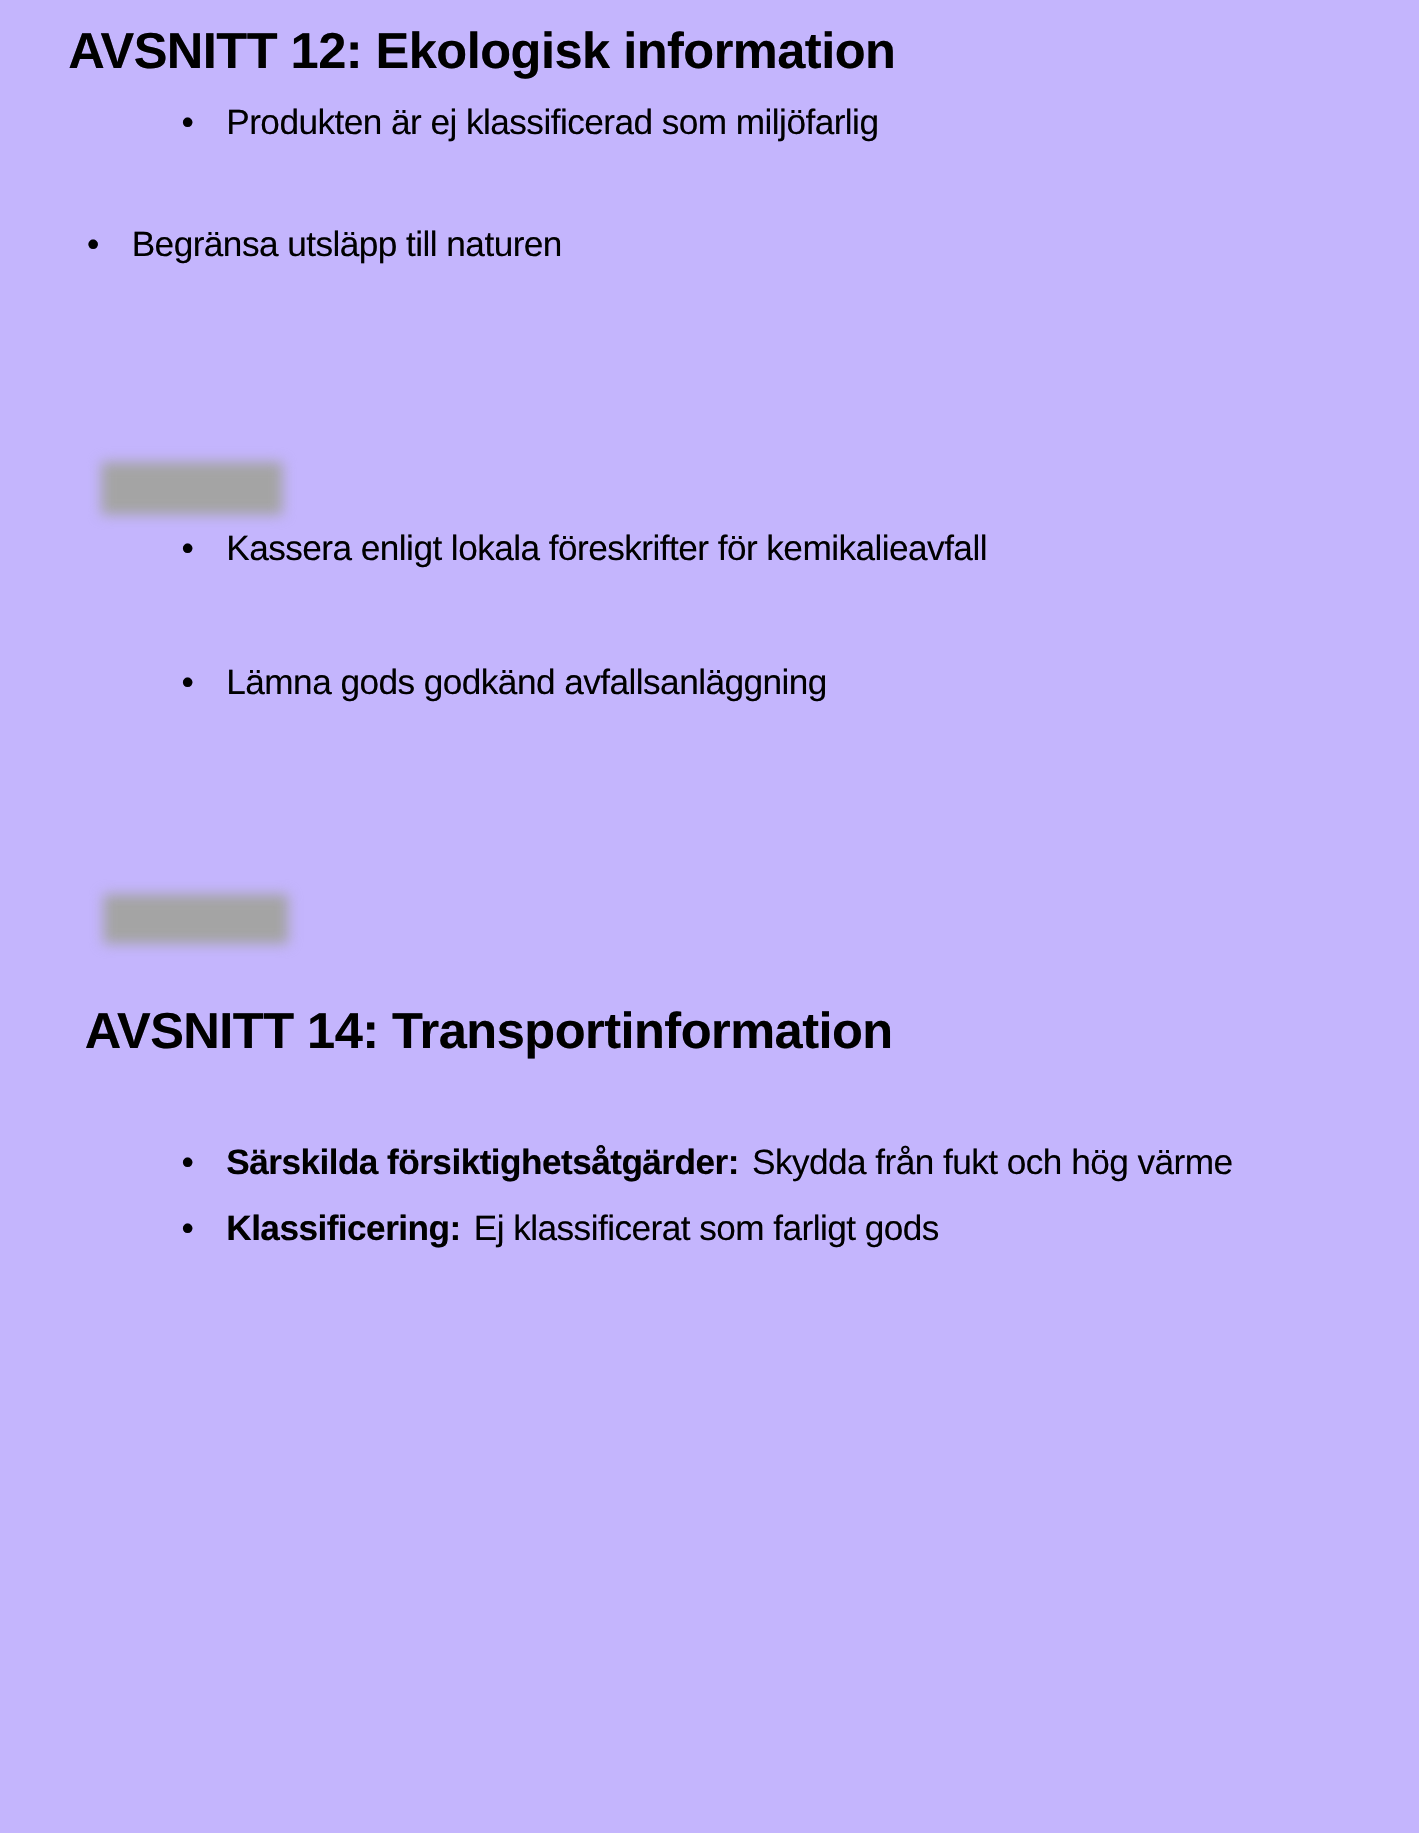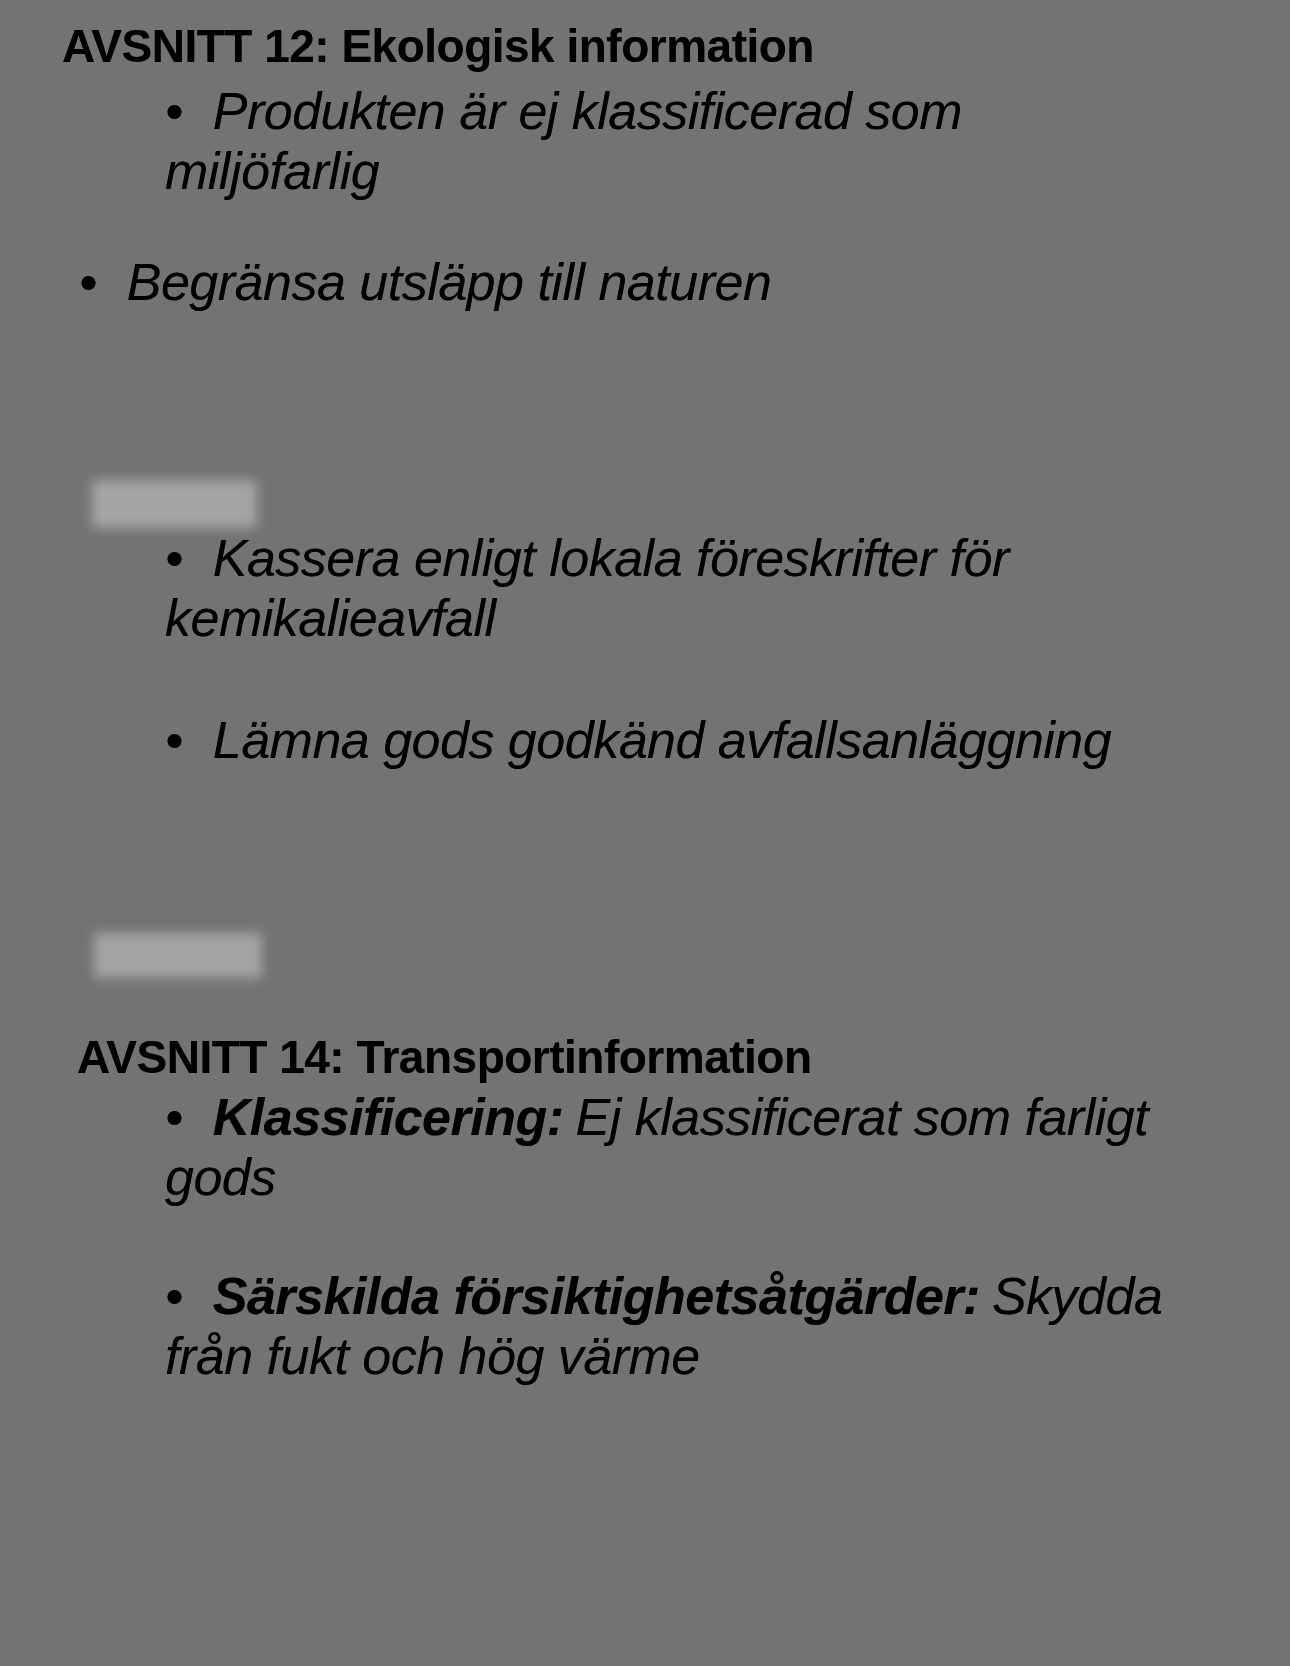--- a/index.html
+++ b/index.html
@@ -5,43 +5,42 @@
   html, body {
     margin: 0;
     padding: 0;
     background: #ffffff;
   }
   .doc {
     position: relative;
     width: 1290px;
     min-height: 1666px;
     box-sizing: border-box;
-    background: #737373;
+    background: #c4b5fd;
     color: #000000;
     font-family: "Liberation Sans", "DejaVu Sans", sans-serif;
     padding: 16px 52px 100px 62px;
     overflow: hidden;
     
     text-shadow: 0 0 0.6px rgba(0,0,0,0.45);
   }
   .sec-heading {
     margin: 0;
     font-size: 46px;
     font-weight: bold;
     line-height: 60px;
     letter-spacing: -0.5px;
     white-space: nowrap;
   }
   .bullet-item {
     margin: 0 0 0 103px;
     max-width: 1000px;
-    font-size: 52px;
+    font-size: 32px;
     line-height: 60px;
     letter-spacing: -0.5px;
-    font-style: italic;
   }
   .bullet-marker {
     display: inline;
     margin-right: 30px;
   }
   .lead {
     font-weight: bold;
   }
   .lead:empty { display: none; }
   .lead:not(:empty) { margin-right: 12px; }
@@ -91,22 +90,22 @@
     <p class="bullet-item b-4">
       <span class="bullet-marker">•</span><span>Lämna gods godkänd avfallsanläggning</span>
     </p>
 
     <div class="redacted-bar bar-2"></div>
   </section>
 
   <section>
     <h2 class="sec-heading h-14">AVSNITT 14: Transportinformation</h2>
 
+    <p class="bullet-item b-6">
+      <span class="bullet-marker">•</span><span class="lead">Särskilda försiktighetsåtgärder:</span><span>Skydda från fukt och hög värme</span>
+    </p>
+
     <p class="bullet-item b-5">
       <span class="bullet-marker">•</span><span class="lead">Klassificering:</span><span>Ej klassificerat som farligt gods</span>
-    </p>
-
-    <p class="bullet-item b-6">
-      <span class="bullet-marker">•</span><span class="lead">Särskilda försiktighetsåtgärder:</span><span>Skydda från fukt och hög värme</span>
     </p>
   </section>
 
 </div>
 
 </body></html>

